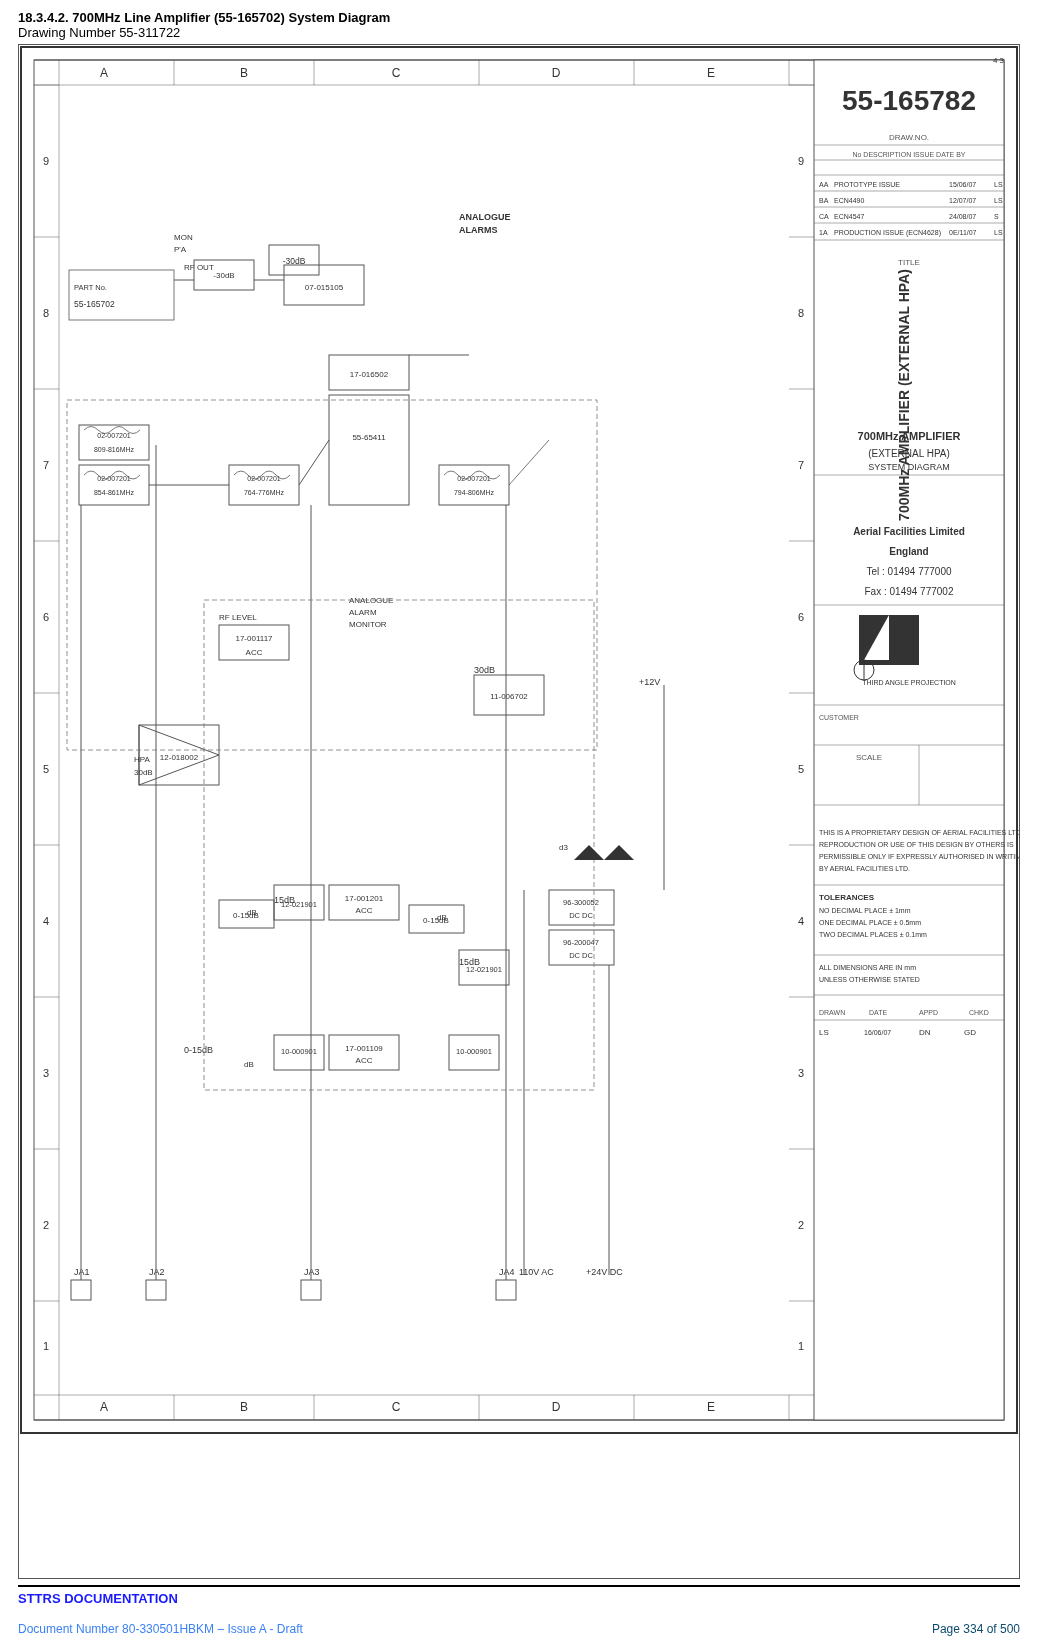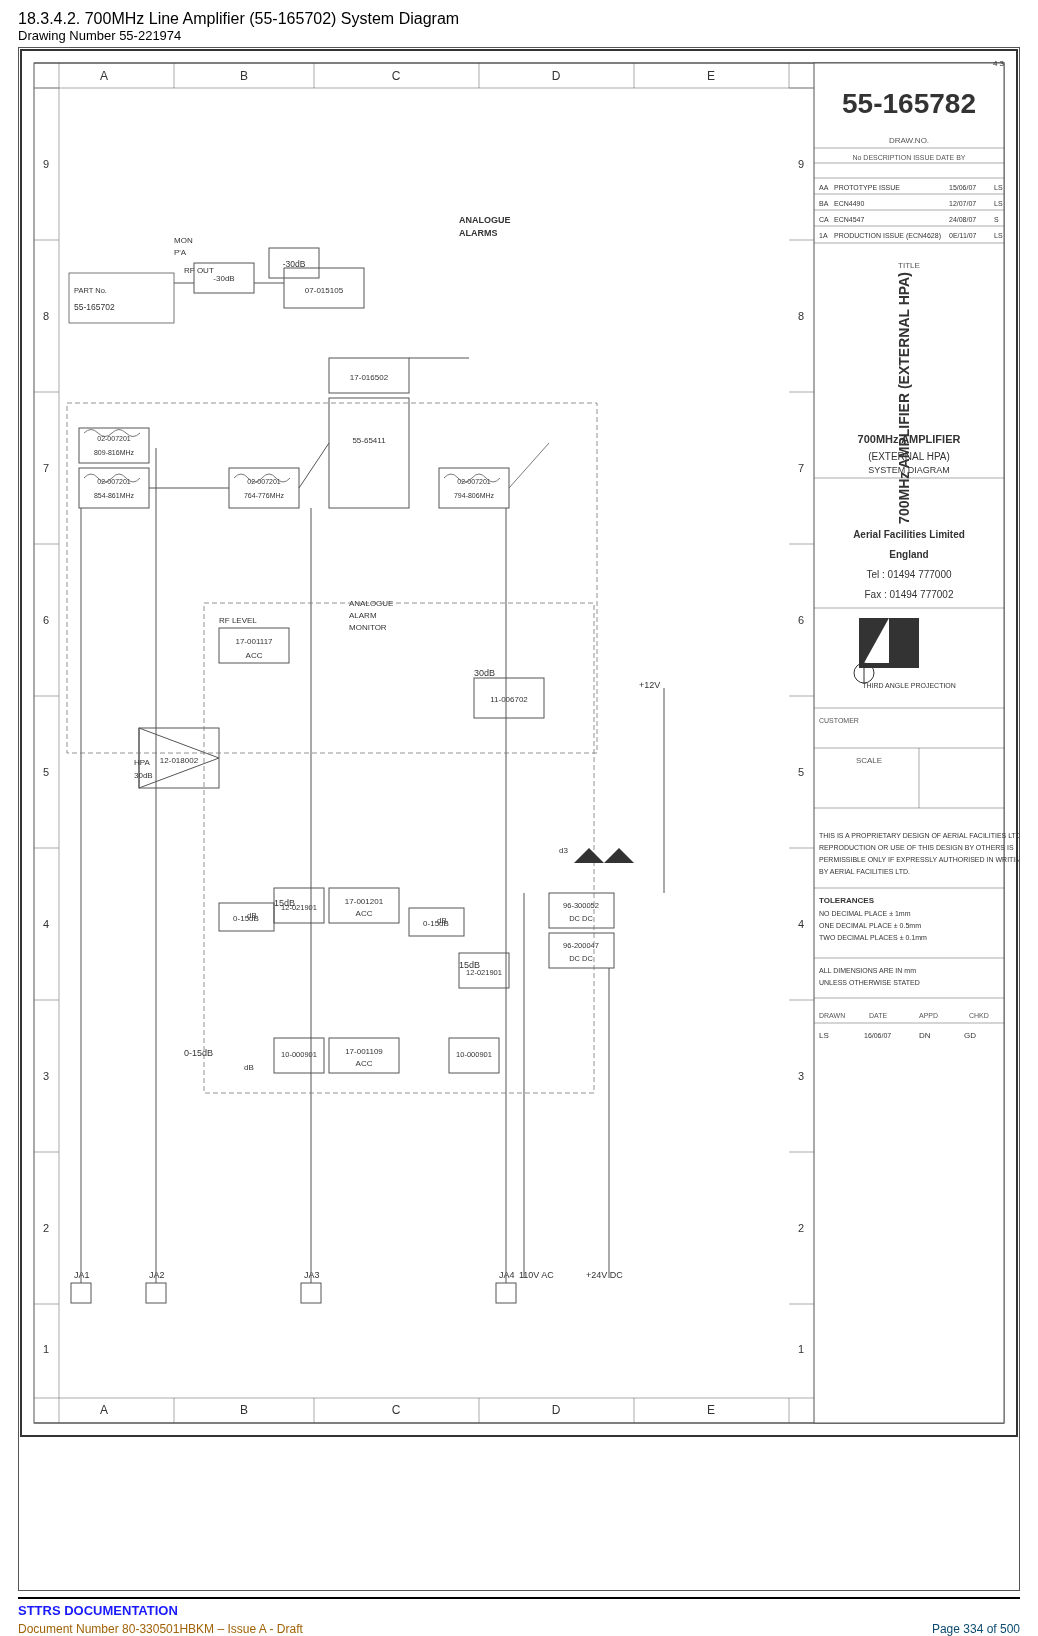--- a/index.html
+++ b/index.html
@@ -18,22 +18,22 @@
       display: flex;
       flex-direction: column;
       padding: 10px 18px 0 18px;
     }
 
     .page-header {
       margin-bottom: 4px;
     }
 
     .page-title {
-      font-size: 16px;
-      font-weight: normal;
+      font-size: 13px;
+      font-weight: bold;
     }
 
     .drawing-number {
       font-size: 13px;
     }
 
     .diagram-container {
       flex: 1;
       border: 1px solid #555;
       background: #fff;
@@ -53,50 +53,50 @@
       border-top: 2px solid #000;
       padding-top: 4px;
       display: flex;
       justify-content: space-between;
       align-items: flex-start;
     }
 
     .footer-left {
       display: flex;
       flex-direction: column;
-      gap: 2px;
+      gap: 14px;
     }
 
     .sttrs-label {
       font-size: 13px;
       font-weight: bold;
       color: #1a1aff;
     }
 
     .doc-number {
       font-size: 12px;
-      color: #a16207;
+      color: #3b82f6;
       margin-top: 2px;
     }
 
     .page-number {
       font-size: 12px;
       color: #0c4a6e;
       text-align: right;
       align-self: flex-end;
     }
 
   </style>
 </head>
 <body>
 
 <div class="page-container">
   <div class="page-header">
     <div class="page-title">18.3.4.2.   700MHz Line Amplifier (55-165702) System Diagram</div>
-    <div class="drawing-number">Drawing Number 55-221974</div>
+    <div class="drawing-number">Drawing Number 55-311722</div>
   </div>
 
   <div class="diagram-container">
     <svg class="diagram-svg" viewBox="0 0 1000 1390" xmlns="http://www.w3.org/2000/svg" style="font-family: Arial, sans-serif;">
 
       <rect x="2" y="2" width="996" height="1386" fill="white" stroke="#333" stroke-width="2"></rect>
 
       <rect x="15" y="15" width="970" height="1360" fill="none" stroke="#555" stroke-width="1"></rect>
 
       <line x1="15" y1="15" x2="985" y2="15" stroke="#555" stroke-width="1"></line>

